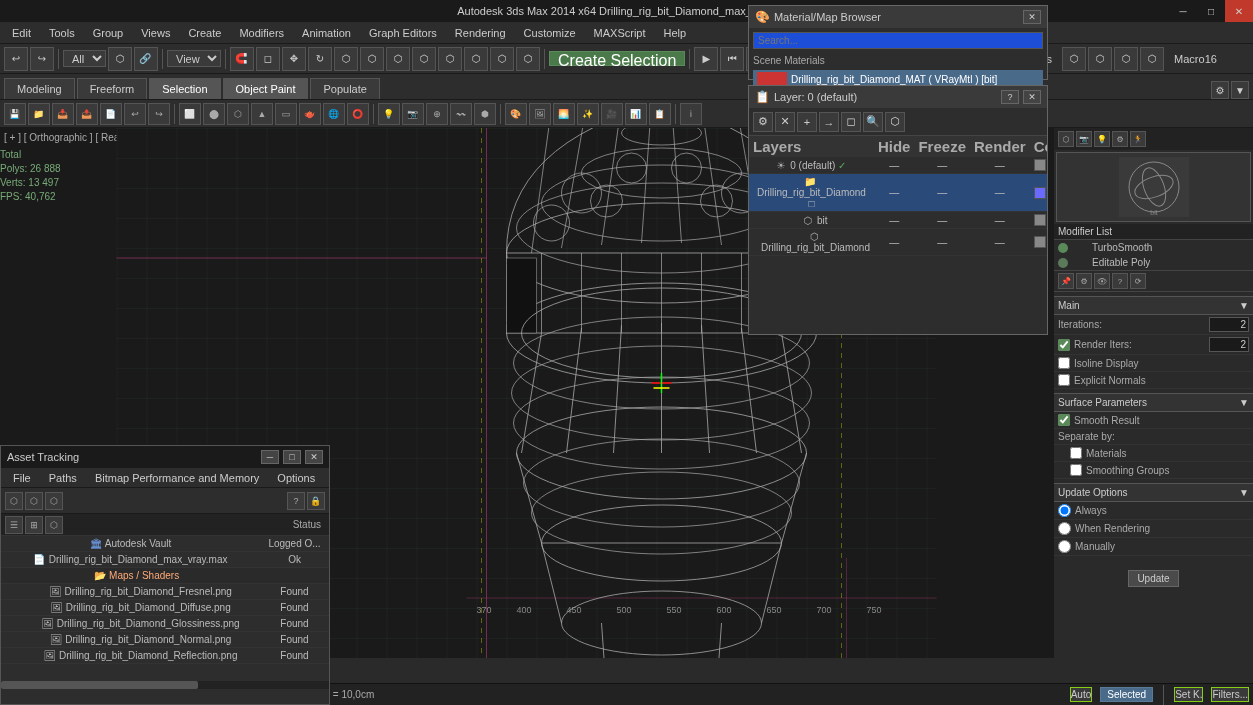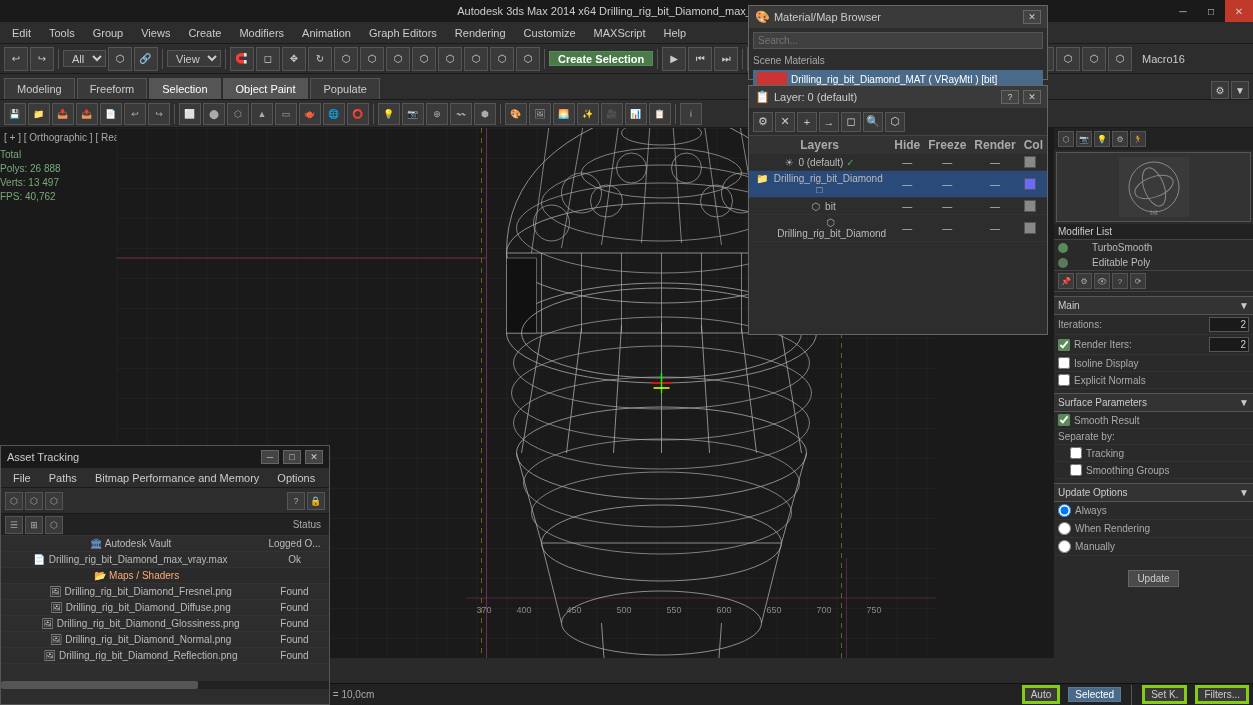--- a/index.html
+++ b/index.html
@@ -92,23 +92,22 @@
       font-size: 11px;
       padding: 0 4px;
       cursor: pointer;
     }
     .toolbar-special {
       background: #4a7a4a;
       border: 1px solid #5a8a5a;
       height: 15px;
       padding: 0 8px;
       color: #fff;
-      font-size: 11px;
-      cursor: pointer;
-      font-weight: bold;
+      font-size: 16px;
+      cursor: pointer;
     }
 
     
     #tab-bar {
       background: #2d2d2d;
       height: 26px;
       display: flex;
       align-items: flex-end;
       padding: 0 4px;
       border-bottom: 1px solid #1a1a1a;
@@ -408,22 +407,22 @@
     }
     #layer-table {
       width: 100%;
       font-size: 10px;
       border-collapse: collapse;
     }
     #layer-table th {
       background: #333;
       color: #aaa;
       padding: 2px 4px;
-      text-align: center;
-      font-size: 12px;
+      text-align: left;
+      font-size: 15px;
     }
     #layer-table td {
       padding: 2px 4px;
       border-bottom: 1px solid #333;
       color: #bbb;
       text-align: center;
     }
     .layer-active { background: #2a4a7a; color: #fff; }
     .layer-icon { color: #aaa; margin-right: 2px; }
 
@@ -451,23 +450,23 @@
     .status-field {
       background: #1a1a1a;
       border: 1px solid #444;
       padding: 1px 4px;
       color: #ccc;
       font-size: 10px;
       min-width: 60px;
     }
     .status-btn {
       background: #3a3a3a;
-      border: 3px solid #84cc16;
-      color: #ccc;
-      padding: 1px 6px;
+      border: 1px solid #84cc16;
+      color: #ccc;
+      padding: 1px 0;
       font-size: 10px;
       cursor: pointer;
     }
     .status-selected {
       background: #4a6a8a;
       border: 1px solid #5a7a9a;
       color: #fff;
       padding: 1px 6px;
       font-size: 10px;
     }
@@ -841,21 +840,21 @@
 
     <div class="props-row">
       <input type="checkbox" class="props-checkbox" checked="" style="">
       <span class="props-label">Smooth Result</span>
     </div>
     <div class="props-row">
       <span class="props-label">Separate by:</span>
     </div>
     <div class="props-row" style="padding-left:16px;">
       <input type="checkbox" class="props-checkbox" style="">
-      <span class="props-label">Tracking</span>
+      <span class="props-label">Materials</span>
     </div>
     <div class="props-row" style="padding-left:16px;">
       <input type="checkbox" class="props-checkbox" style="">
       <span class="props-label">Smoothing Groups</span>
     </div>
 
     <div class="section-bar">
       <span>Update Options</span>
       <span>▼</span>
     </div>
@@ -976,21 +975,21 @@
 
 <div id="mat-browser">
   <div id="mat-title-bar">
     <div style="display:flex; align-items:center; gap:4px;">
       <span style="font-size:12px;">🎨</span>
       <span>Material/Map Browser</span>
     </div>
     <div class="win-btn">✕</div>
   </div>
   <div id="mat-content">
-    <input style="width: 100%; background: #404040; border: 1px solid rgb(85, 85, 85); color: rgb(204, 204, 204); padding: 2px 4px; font-size: 10px; margin-bottom: 4px;" placeholder="Search...">
+    <input style="width: 100%; background: #1d4ed8; border: 1px solid rgb(85, 85, 85); color: rgb(204, 204, 204); padding: 2px 4px; font-size: 10px; margin-bottom: 4px;" placeholder="Search...">
     <div class="mat-section-title">Scene Materials</div>
     <div class="mat-item">
       <div class="mat-color-swatch"></div>
       <span>Drilling_rig_bit_Diamond_MAT ( VRayMtl ) [bit]</span>
     </div>
   </div>
 </div>
 
 <div id="layer-panel">
   <div id="layer-title-bar">
@@ -1056,21 +1055,21 @@
             bit
           </td>
           <td>—</td>
           <td>—</td>
           <td>—</td>
           <td>
               <div style="width:12px;height:12px;background:#888;border:1px solid #555;"></div>
             </td>
         </tr>
         <tr>
-          <td style="padding-left:28px;margin-top:14px;">
+          <td style="padding-left:12px;margin-top:14px;">
             <span class="layer-icon">⬡</span>
             Drilling_rig_bit_Diamond
           </td>
           <td>—</td>
           <td>—</td>
           <td>—</td>
           <td>
               <div style="width:12px;height:12px;background:#888;border:1px solid #555;"></div>
             </td>
         </tr>

